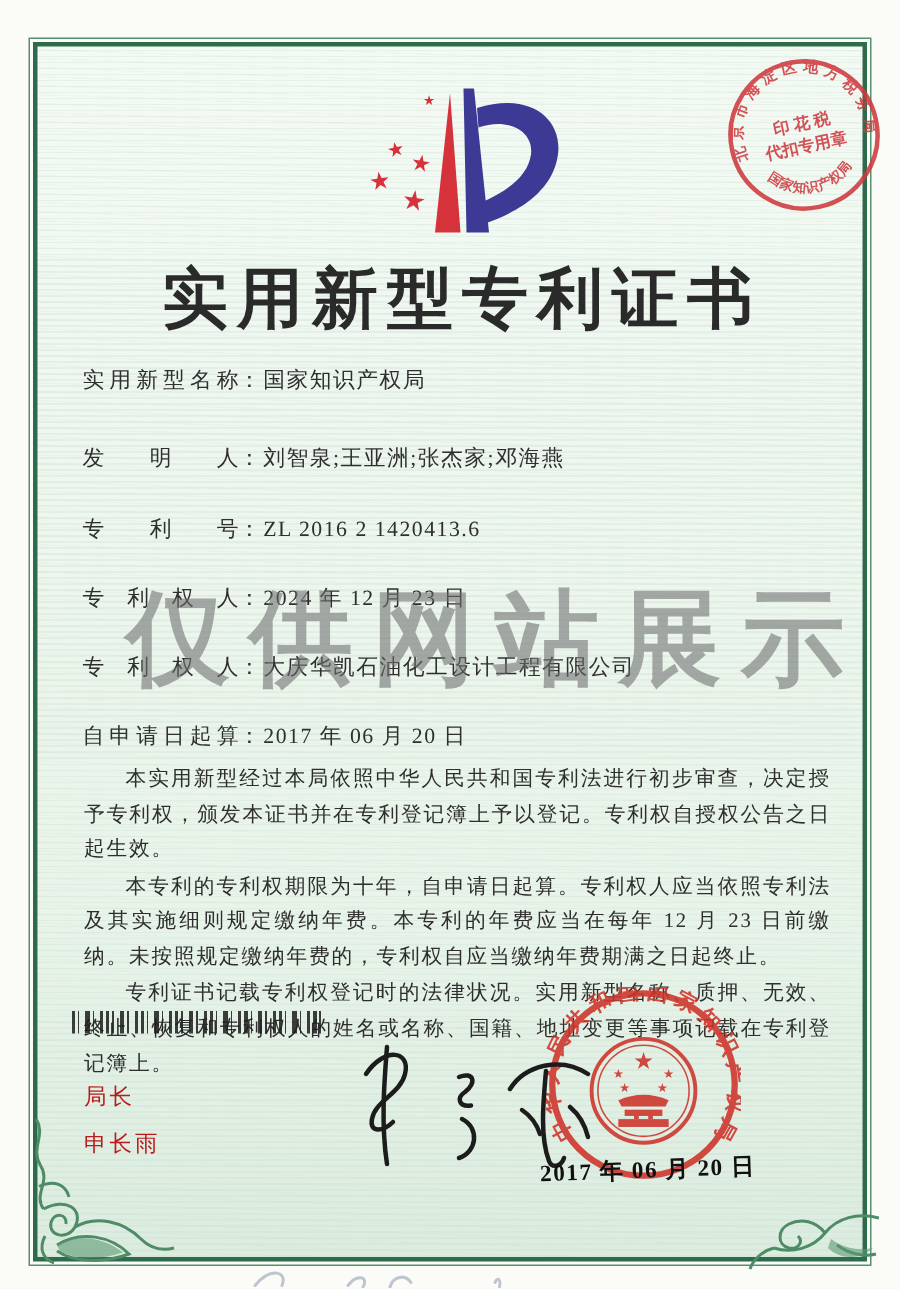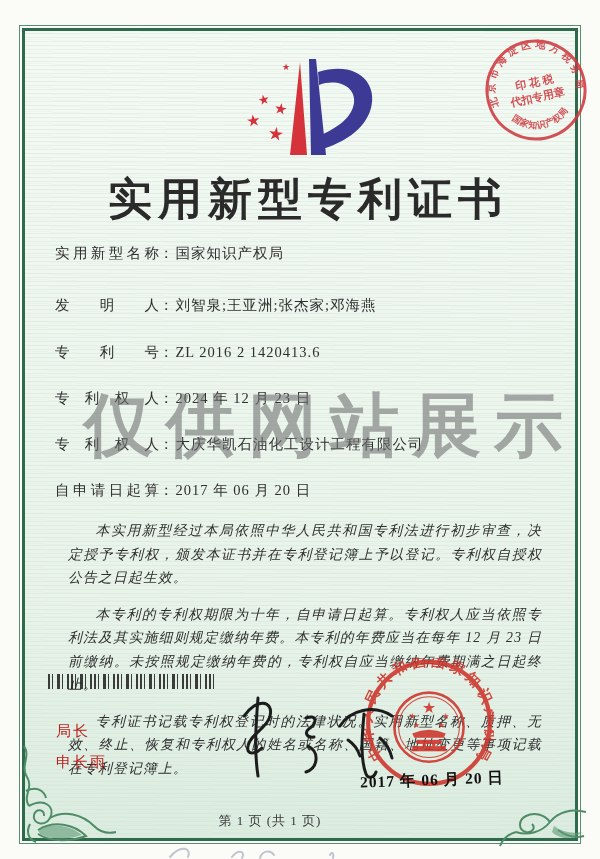--- a/index.html
+++ b/index.html
@@ -31,21 +31,21 @@
   }
   .fields{position:absolute;left:55px;top:244px;width:500px;font-size:14.5px;color:#2f2f2f;}
   .frow{position:absolute;left:0;white-space:nowrap;}
   .flabel{display:inline-block;width:104px;text-align:justify;text-align-last:justify;vertical-align:baseline;}
   .fcolon{display:inline-block;margin:0 2px 0 0;}
   .fvalue{letter-spacing:1px;}
   .paras{
     position:absolute;left:55px;top:506px;width:500px;
     font-size:13.8px;line-height:23.5px;color:#2e2e2e;text-align:justify;letter-spacing:1.2px;
   }
-  .paras p{margin:13px;text-indent:2em;font-style:italic;}
+  .paras p{margin:1px;text-indent:2em;}
   .watermark{
     position:absolute;left:84px;top:380px;z-index:30;
     font-family:"Liberation Sans", sans-serif;font-weight:700;
     font-size:69px;letter-spacing:13px;white-space:nowrap;
     color:rgba(110,110,112,0.58);
   }
   .barcode{
     position:absolute;left:48px;top:674px;width:168px;height:15px;
     background:repeating-linear-gradient(90deg,
       #1c1c1c 0 2px, transparent 2px 4px,
@@ -171,21 +171,20 @@
       <path d="M46,72 Q62,65 78,72 L76,76 L48,76 Z" fill="#ce332a"></path>
       <rect x="50" y="78" width="24" height="4" fill="#ce332a"></rect>
       <rect x="46" y="84" width="32" height="5" fill="#ce332a"></rect>
       <rect x="56" y="80" width="3" height="4" fill="#ce332a"></rect>
       <rect x="65" y="80" width="3" height="4" fill="#ce332a"></rect>
     </g>
   </svg>
 
   <div class="issue-date">2017 年 06 月 20 日</div>
 
-  <div class="footer-page">第 1 页 (共 1 页)</div>
 
   <svg class="flourish-bl" viewBox="0 0 104 100">
     <g fill="none" stroke="#4d8c66" stroke-width="2">
       <path d="M8,0 C15,10 4,20 11,31 C18,42 6,50 13,60"></path>
       <path d="M13,60 C28,52 40,60 34,72 C29,81 16,78 18,69 C20,62 29,63 28,70"></path>
       <path d="M10,45 C20,40 28,44 30,52"></path>
       <path d="M22,84 C38,74 58,78 70,90 C54,96 34,96 22,88"></path>
       <path d="M34,72 C48,64 66,68 78,80 C84,86 92,88 100,86"></path>
       <path d="M14,78 C10,86 12,93 20,96"></path>
     </g>

